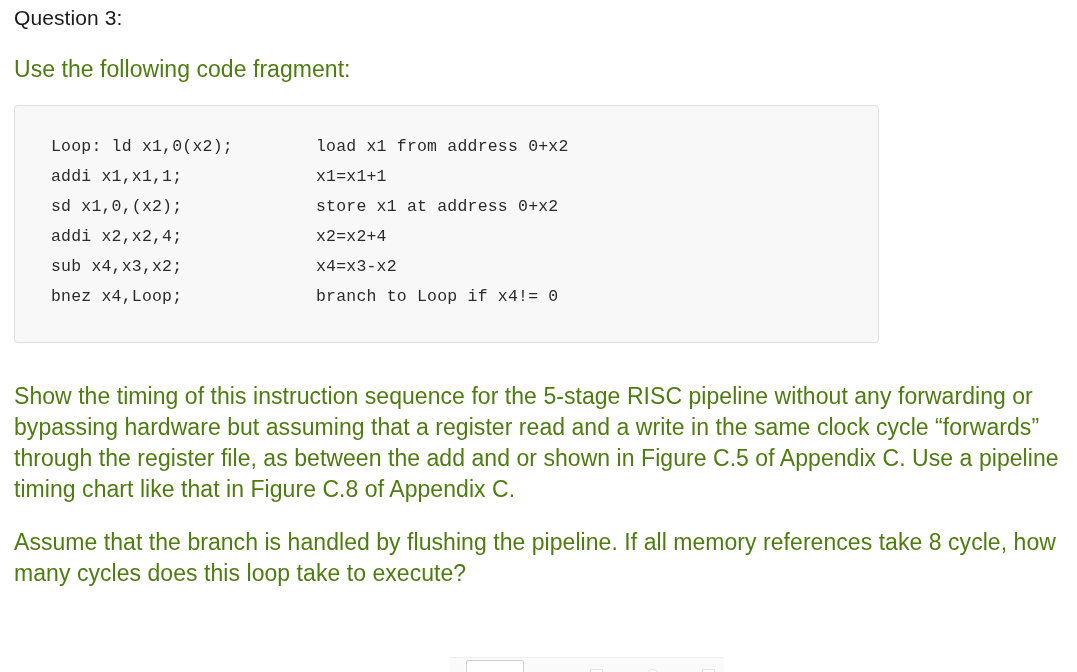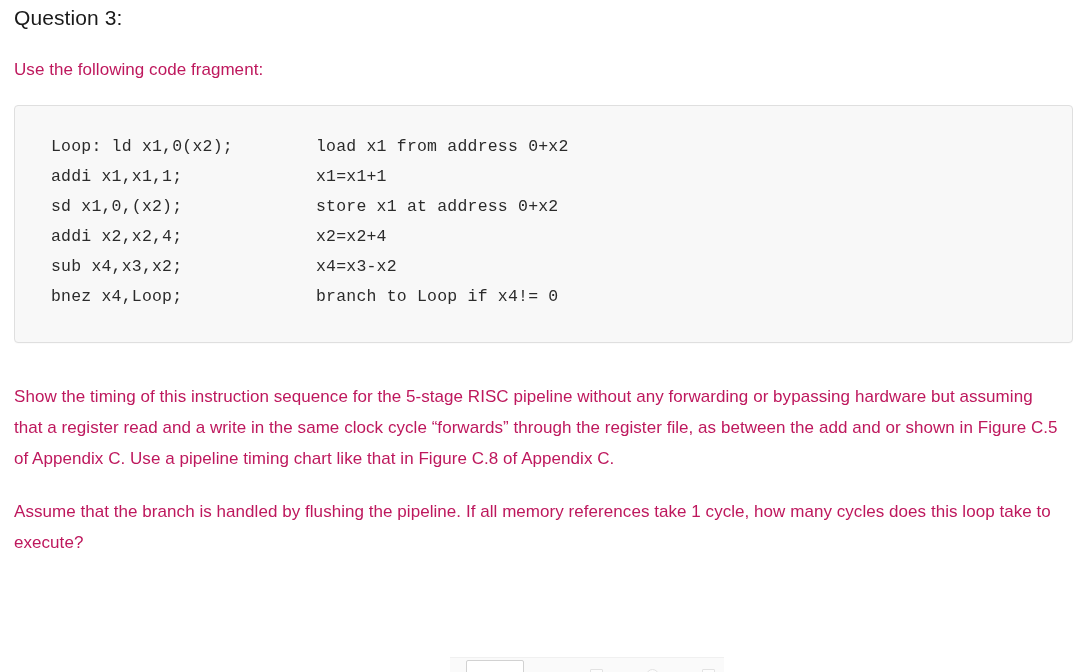--- a/index.html
+++ b/index.html
@@ -29,36 +29,36 @@
     font-size: 21px;
     line-height: 1.35;
     font-weight: 400;
     color: #1a1a1a;
     margin: 0;
     padding-top: 4px;
     letter-spacing: 0.1px;
   }
 
   .para {
-    font-size: 17px;
+    font-size: 23px;
     line-height: 31px;
-    color: #be185d;
+    color: #4d7c0f;
     margin: 0;
     letter-spacing: 0.05px;
   }
 
   .spacer-1 { height: 22px; }
   .spacer-2 { height: 20px; }
   .spacer-3 { height: 18px; }
   .spacer-4 { height: 20px; }
   .spacer-5 { height: 22px; }
 
   .code-card {
     box-sizing: border-box;
-    width: 1059px;
+    width: 865px;
     border: 1px solid #dfdfdf;
     border-radius: 4px;
     background: #f8f8f8;
     padding: 26px 0 30px 0;
     box-shadow: 0 1px 0 rgba(0,0,0,0.015);
   }
 
   .code-block {
     margin: 0;
     padding: 0 0 0 36px;
@@ -138,21 +138,21 @@
 
   <div class="spacer-3"></div>
 
 
   <div class="spacer-4"></div>
 
   <p class="para">Show the timing of this instruction sequence for the 5-stage RISC pipeline without any forwarding or bypassing hardware but assuming that a register read and a write in the same clock cycle “forwards” through the register file, as between the add and or shown in Figure C.5 of Appendix C. Use a pipeline timing chart like that in Figure C.8 of Appendix C.</p>
 
   <div class="spacer-5"></div>
 
-  <p class="para">Assume that the branch is handled by flushing the pipeline. If all memory references take 1 cycle, how many cycles does this loop take to execute?</p>
+  <p class="para">Assume that the branch is handled by flushing the pipeline. If all memory references take 8 cycle, how many cycles does this loop take to execute?</p>
 
   <div class="bottom-strip">
     <div class="answer-box"></div>
     <div class="mini-icon i1"></div>
     <div class="mini-icon i2"></div>
     <div class="mini-icon i3"></div>
   </div>
 
 </div>
 

